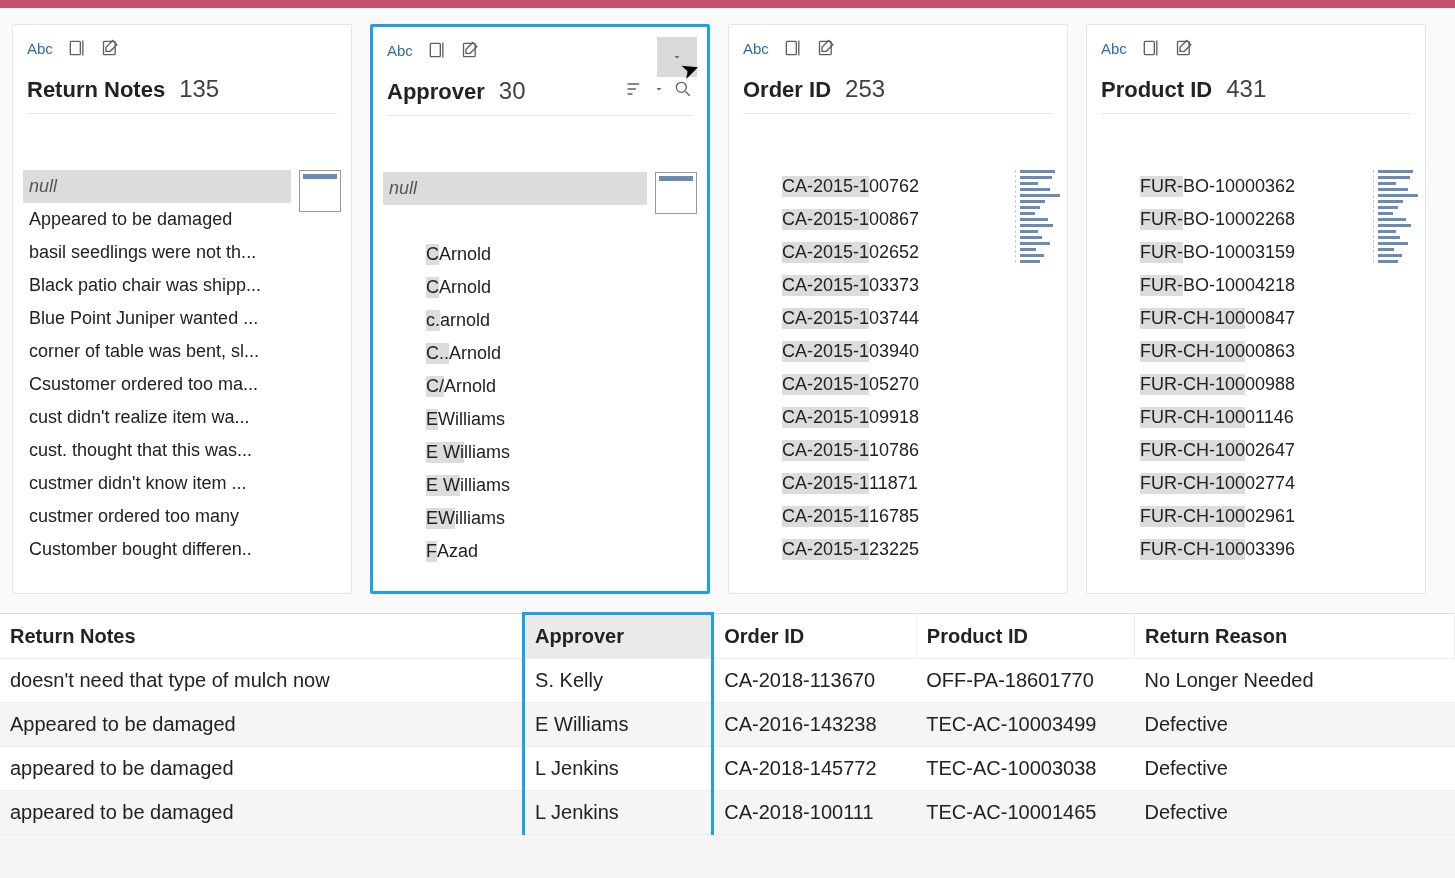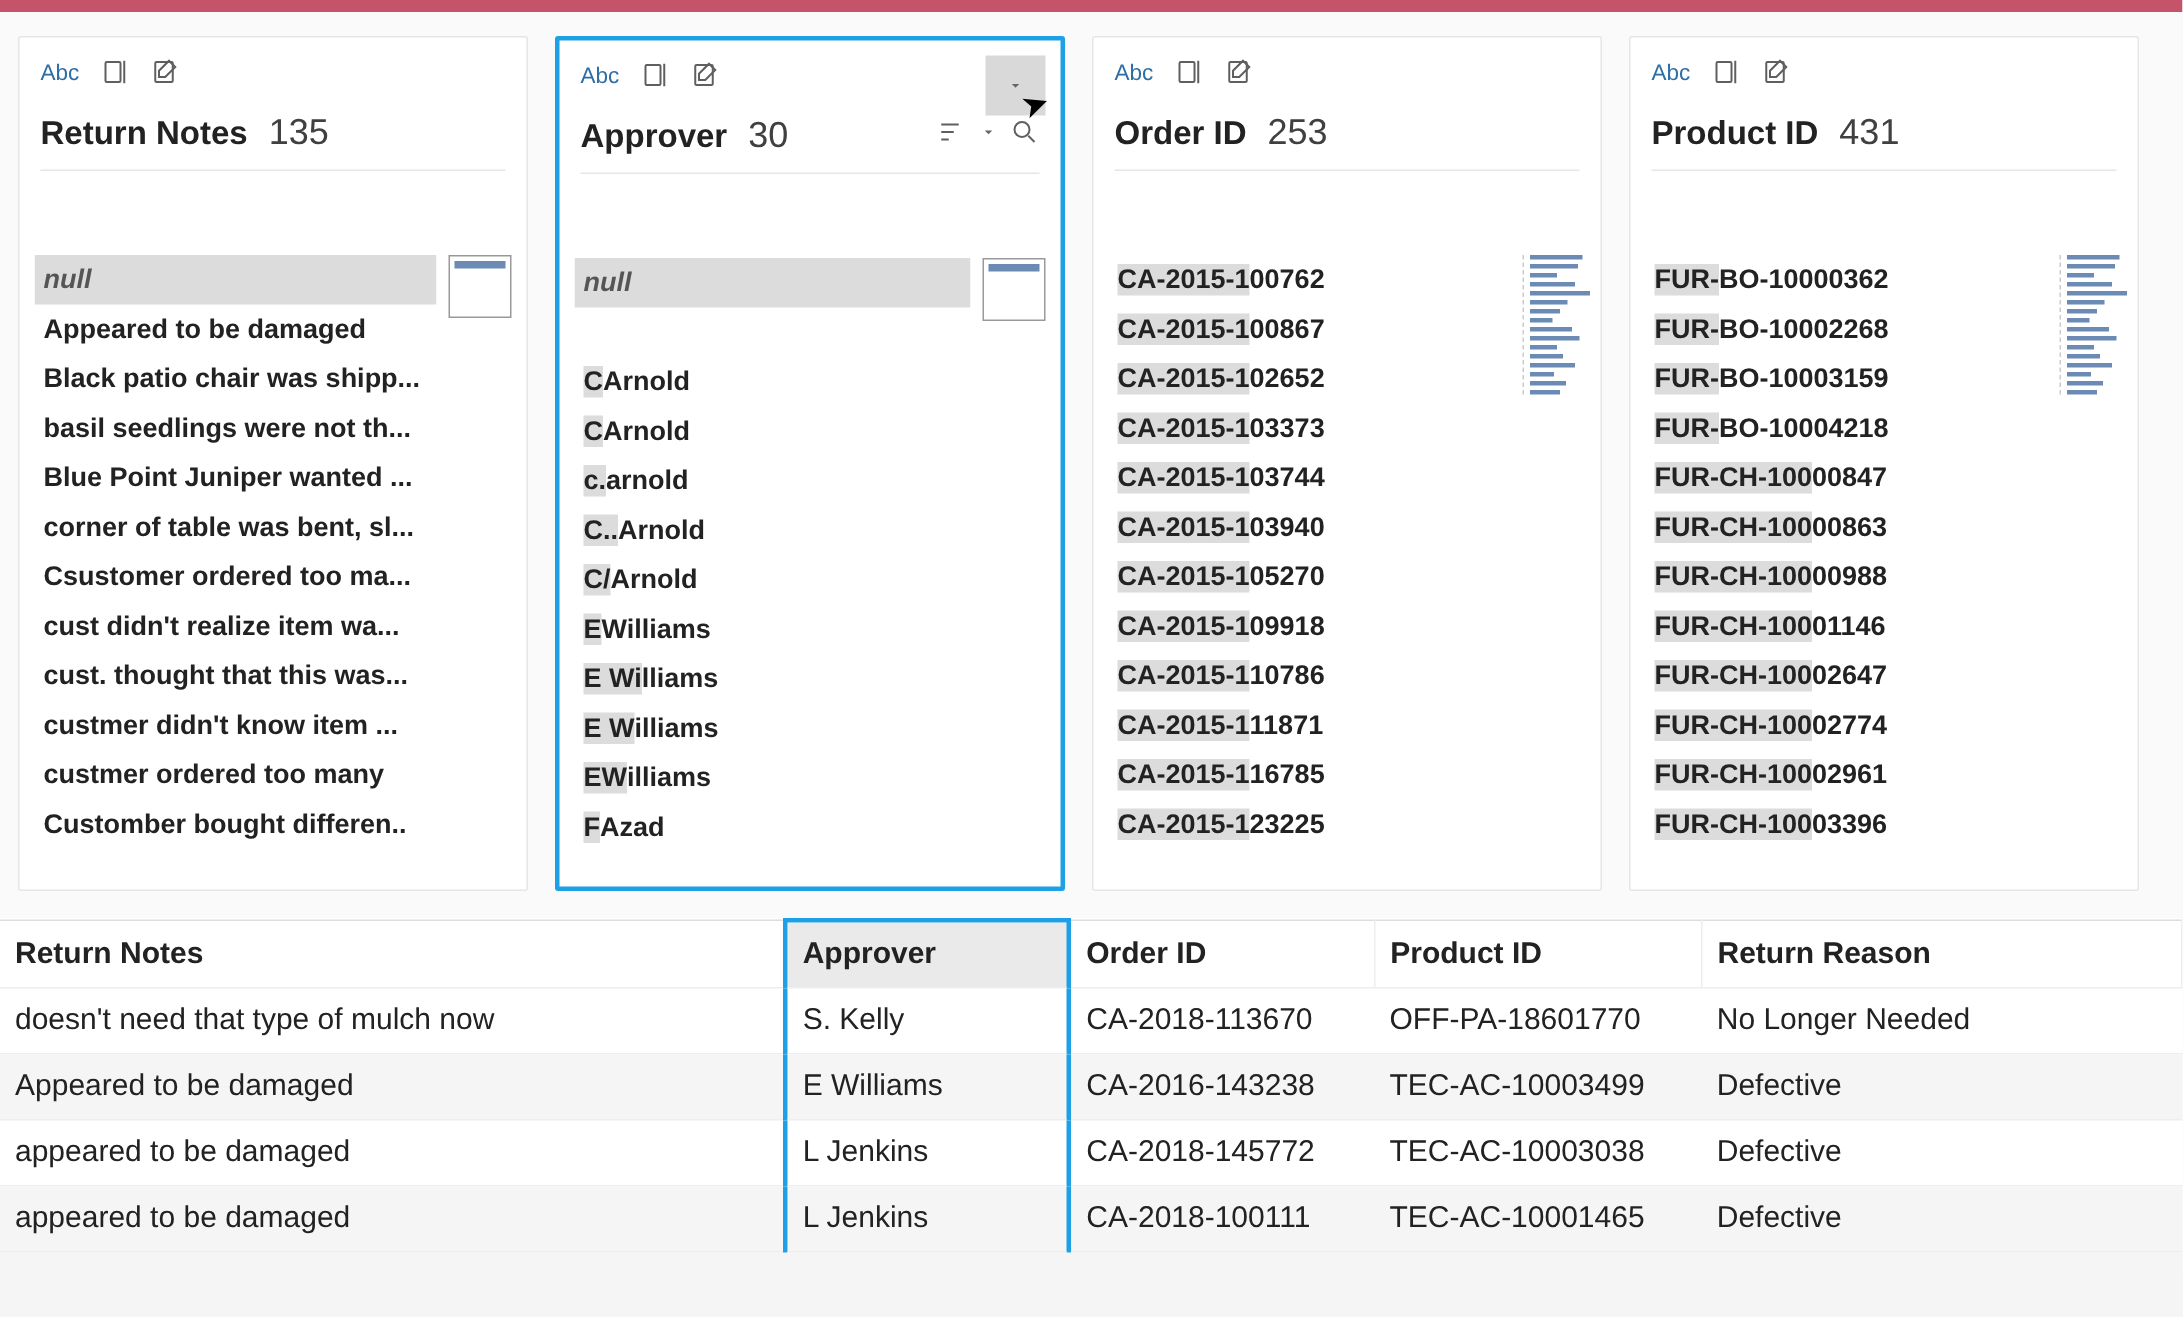--- a/index.html
+++ b/index.html
@@ -79,40 +79,40 @@
   .panel-body {
     display: flex;
     flex: 1;
     padding: 50px 10px 10px 10px;
     gap: 8px;
     overflow: hidden;
   }
   .value-list {
     flex: 1;
     overflow: hidden;
-    font-weight: bold;
   }
   .value-row {
     height: 33px;
     display: flex;
     align-items: center;
     padding: 0 6px;
     font-size: 18px;
     white-space: nowrap;
     overflow: hidden;
     text-overflow: ellipsis;
   }
   .value-row.null {
     background: #dcdcdc;
     font-style: italic;
     color: #555;
   }
   .value-row .hl {
     background: #dcdcdc;
     padding:0;
+    margin-left:37px;
   }
   .mini-hist {
     width: 42px;
     display: flex;
     flex-direction: column;
     gap: 3px;
     border-left: 1px dashed #ccc;
     padding-left: 4px;
   }
   .mini-hist .bar {
@@ -210,22 +210,22 @@
       <div class="title-row">
         <span class="panel-title">Return Notes</span>
         <span class="panel-count">135</span>
 
       </div>
     </div>
     <div class="panel-body">
       <div class="value-list">
           <div class="value-row null">null</div>
           <div class="value-row">Appeared to be damaged</div>
+          <div class="value-row">basil seedlings were not th...</div>
           <div class="value-row">Black patio chair was shipp...</div>
-          <div class="value-row">basil seedlings were not th...</div>
           <div class="value-row">Blue Point Juniper wanted ...</div>
           <div class="value-row">corner of table was bent, sl...</div>
           <div class="value-row">Csustomer ordered too ma...</div>
           <div class="value-row">cust didn't realize item wa...</div>
           <div class="value-row">cust. thought that this was...</div>
           <div class="value-row">custmer didn't know item ...</div>
           <div class="value-row">custmer ordered too many</div>
           <div class="value-row">Customber bought differen..</div>
         </div>
       <div>

